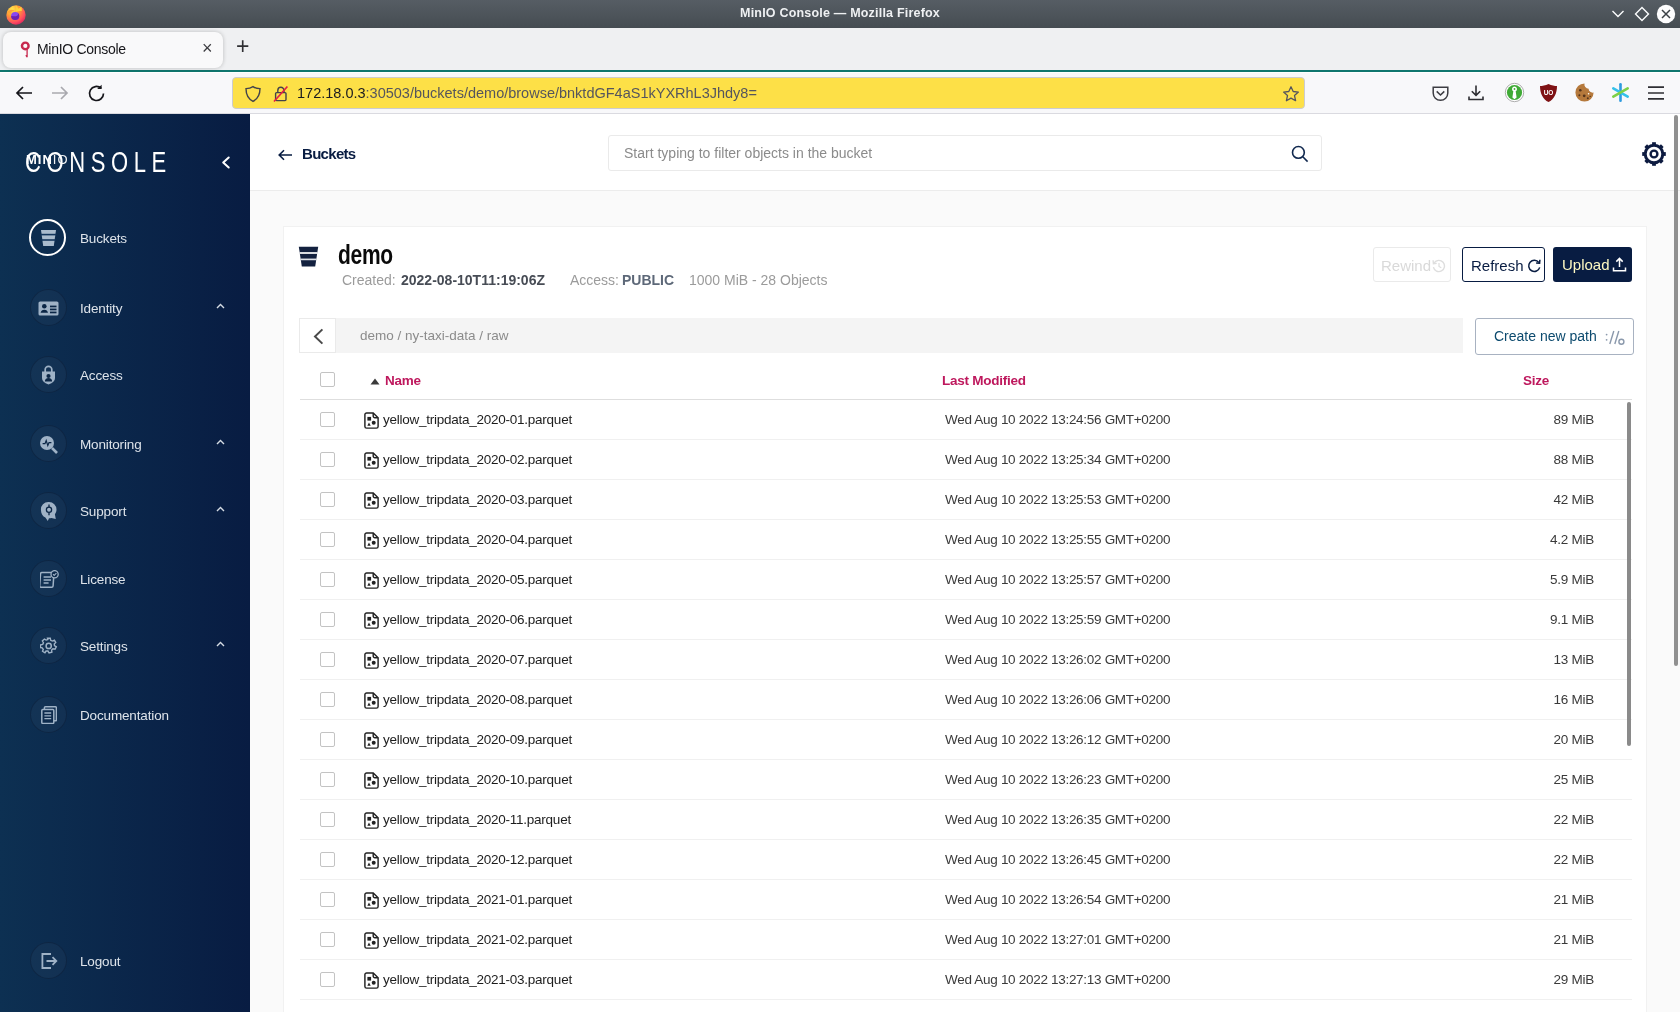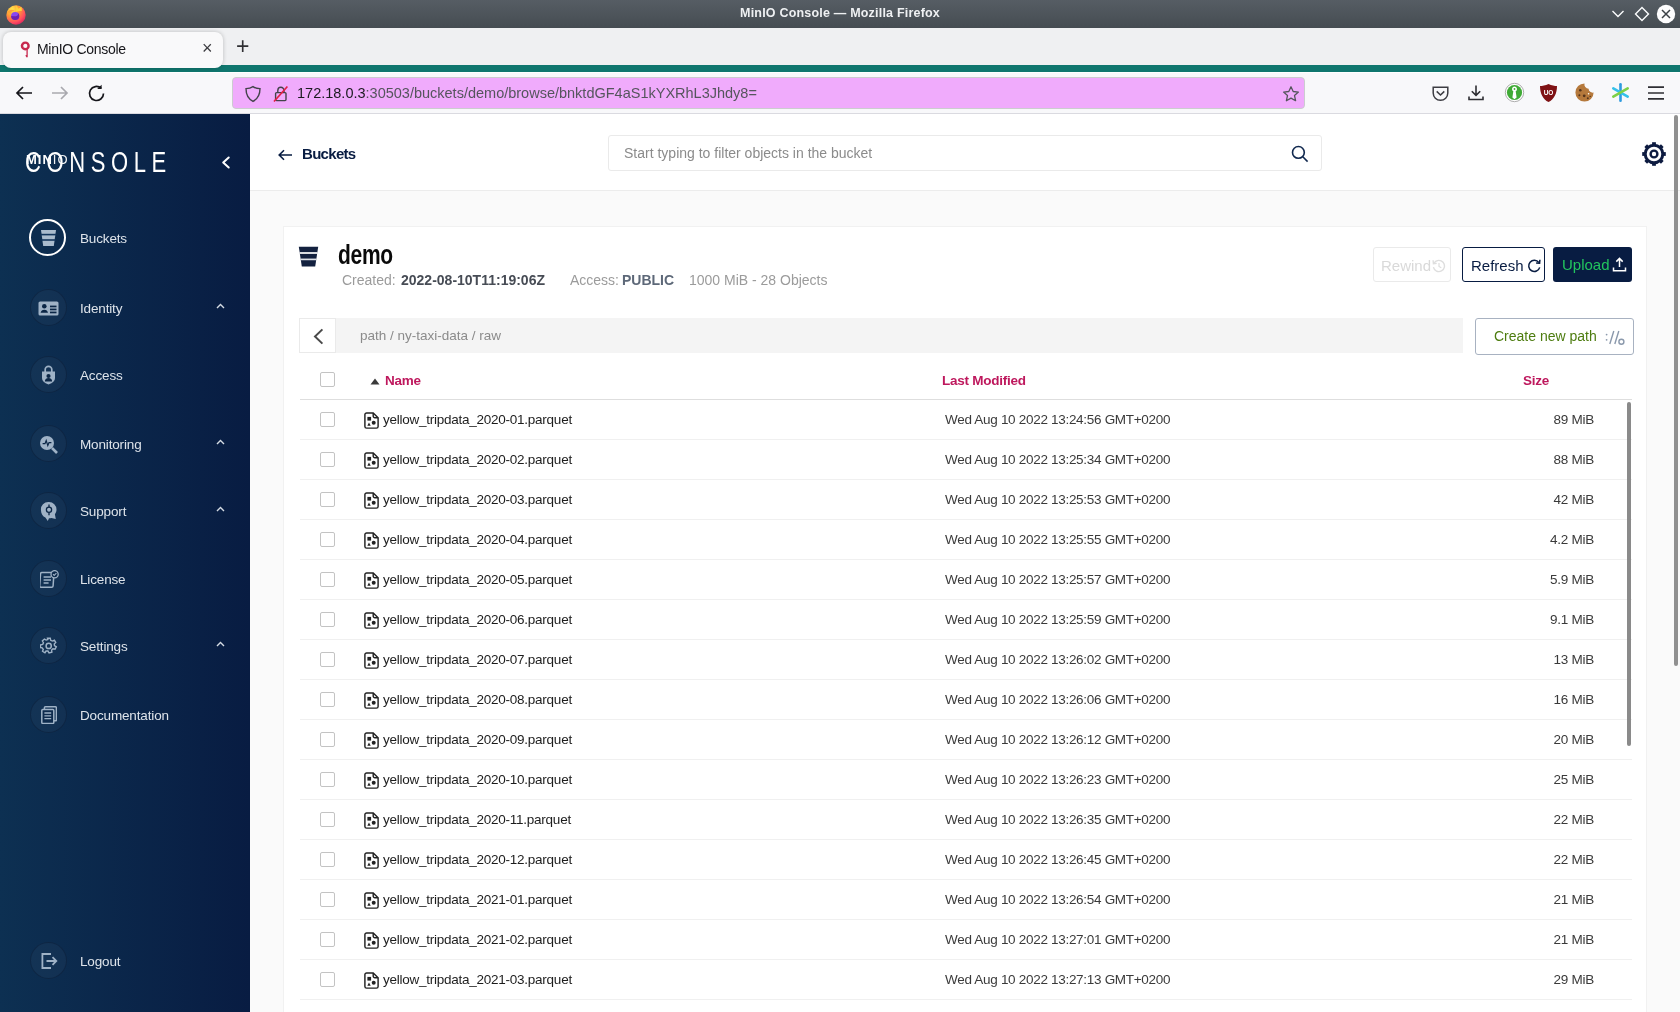--- a/index.html
+++ b/index.html
@@ -4,29 +4,29 @@
 <style>
   * { margin:0; padding:0; box-sizing:border-box; }
   html,body { width:1680px; height:1012px; overflow:hidden; font-family:"Liberation Sans", sans-serif; }
   #root { position:relative; width:1680px; height:1012px; background:#fff; }
   .abs { position:absolute; }
 
   
   #titlebar { left:0; top:0; width:1680px; height:28px;
     background:linear-gradient(180deg,#565d64 0%,#4c5359 60%,#454c52 100%); }
   #titletext { width:100%; top:6px; text-align:center; color:#eef0f2; font-size:12.5px; font-weight:bold; letter-spacing:0.2px; }
-  #tabbar { left:0; top:28px; width:1680px; height:44px; background:#eff0f2; border-bottom:7px solid #0f766e; }
+  #tabbar { left:0; top:28px; width:1680px; height:44px; background:#eff0f2; border-bottom:2px solid #0f766e; }
   #tab { left:3px; top:4px; width:220px; height:36px; background:#f9f9fa; border-radius:8px;
     box-shadow:0 0 4px rgba(0,0,0,0.22); }
   #tabtitle { left:34px; top:9px; font-size:14px; color:#16161a; letter-spacing:-0.3px; }
   #tabclose { left:199px; top:6px; font-size:18px; font-weight:300; color:#3b3b40; }
   #newtab { left:236px; top:5px; font-size:23px; font-weight:200; color:#2f2f33; }
   #navbar { left:0; top:73px; width:1680px; height:41px; background:#f8f8fa; border-bottom:1px solid #dadae0; }
 
-  #urlbox { left:232px; top:4px; width:1073px; height:32px; background:#f0abfc;
+  #urlbox { left:232px; top:4px; width:1073px; height:32px; background:#fde047;
     border:1px solid #ccccd0; border-radius:4px; }
   #urltext { left:64px; top:7px; font-size:14.5px; color:#55555d; }
   #urltext b { color:#1b1b20; font-weight:400; }
 
   
   #app { left:0; top:114px; width:1680px; height:898px; background:#fafafa; }
   #sidebar { left:0; top:0; width:250px; height:898px;
     background:linear-gradient(90deg,#0d3052 0%,#081c42 100%); }
 
   .mitem { position:absolute; left:0; width:250px; height:38px; }
@@ -45,29 +45,29 @@
   
   #bktitle { left:54px; top:13px; font-size:21px; font-weight:bold; color:#0a0a0a; letter-spacing:-0.3px; transform:scaleY(1.28); transform-origin:left top; }
   #bkmeta { left:0; top:45px; width:900px; height:18px; font-size:14px; color:#9b9b9b; }
   #bkmeta span { position:absolute; top:0; }
   #bkmeta b { color:#474c55; }
   #bkmeta .pub { color:#5d6878; font-weight:bold; }
 
   .btn { position:absolute; top:20px; height:35px; border-radius:3px; font-size:15px; }
   #btn-rewind { left:1089px; width:78px; border:1px solid #eaeaea; color:#d9d9d9; }
   #btn-refresh { left:1178px; width:83px; border:1px solid #081c42; color:#081c42; }
-  #btn-upload { left:1269px; width:79px; background:#081c42; color:#22c55e; }
+  #btn-upload { left:1269px; width:79px; background:#081c42; color:#fef9c3; }
   .btn span.t { position:absolute; top:9px; }
 
   
   #crumbback { left:15px; top:91px; width:37px; height:35px; background:#fff; border:1px solid #eaeaea; }
   #crumbbar { left:52px; top:91px; width:1127px; height:35px; background:#f4f4f4; }
   #crumbtext { left:24px; top:10px; font-size:13.5px; color:#8b8b8b; }
   #btn-newpath { left:1191px; top:91px; width:159px; height:37px; border:1px solid #a8b2c1;
-    border-radius:3px; color:#4d7c0f; font-size:14px; background:#fff; }
+    border-radius:3px; color:#0c4a6e; font-size:14px; background:#fff; }
 
   
   #thead { left:16px; top:136px; width:1332px; height:37px; border-bottom:1px solid #dedede; }
   .hcell { position:absolute; top:10px; font-size:13.5px; font-weight:bold; color:#be185d; letter-spacing:-0.25px; }
   #tbody { left:16px; top:173px; width:1332px; }
   .row { position:absolute; left:0; width:1332px; height:40px; border-bottom:1px solid #f0f0f0; }
   .cb { position:absolute; left:20px; width:15px; height:15px; border:1px solid #c3c3c3; border-radius:2px; background:#fff; }
   .fname { position:absolute; left:83px; top:12px; font-size:13.5px; color:#1c1c1c; letter-spacing:-0.25px; }
   .fdate { position:absolute; left:645px; top:12px; font-size:13.5px; color:#3a3a3a; letter-spacing:-0.3px; }
   .fsize { position:absolute; right:38px; top:12px; font-size:13.5px; color:#3a3a3a; letter-spacing:-0.25px; }
@@ -367,21 +367,21 @@
           <path d="M1.5 10.6 L1.5 13.7 L13.5 13.7 L13.5 10.6" fill="none" stroke="#fff" stroke-width="1.5"></path>
         </svg>
       </div>
 
       <div id="crumbback" class="abs">
         <svg class="abs" style="left:13px;top:9px;" width="11" height="17" viewBox="0 0 11 17">
           <path d="M9.4 1.4 L2 8.5 L9.4 15.6" fill="none" stroke="#4a4a4a" stroke-width="2"></path>
         </svg>
       </div>
       <div id="crumbbar" class="abs">
-          <div id="crumbtext" class="abs">path / ny-taxi-data / raw</div>
+          <div id="crumbtext" class="abs">demo / ny-taxi-data / raw</div>
         </div>
       <div id="btn-newpath" class="abs">
           <span style="position:absolute;left:18px;top:9px;">Create new path</span>
         <svg class="abs" style="left:129px;top:11px;" width="20" height="15" viewBox="0 0 20 15">
           <g stroke="#8b99ac" stroke-width="1.4" fill="none">
             <circle cx="1.6" cy="4.6" r="0.9" fill="#8b99ac" stroke="none"></circle>
             <circle cx="1.6" cy="9.8" r="0.9" fill="#8b99ac" stroke="none"></circle>
             <path d="M8.8 1 L4.8 14 M13.8 1 L9.8 14"></path>
             <circle cx="16.4" cy="11.7" r="2.5"></circle>
           </g>

